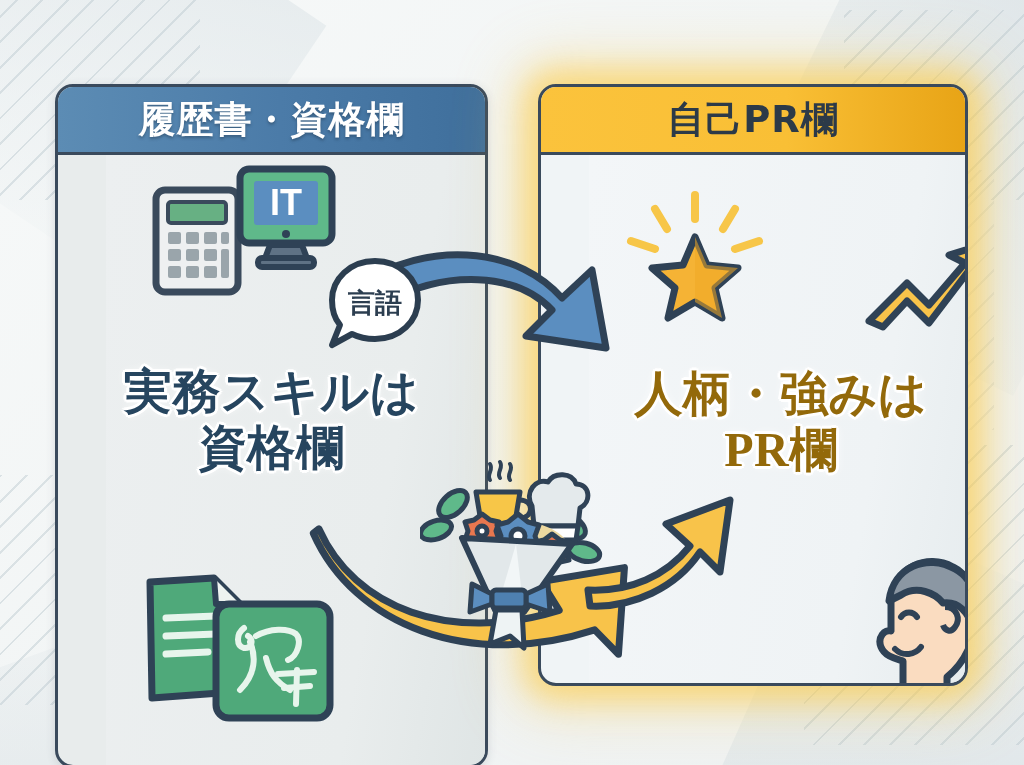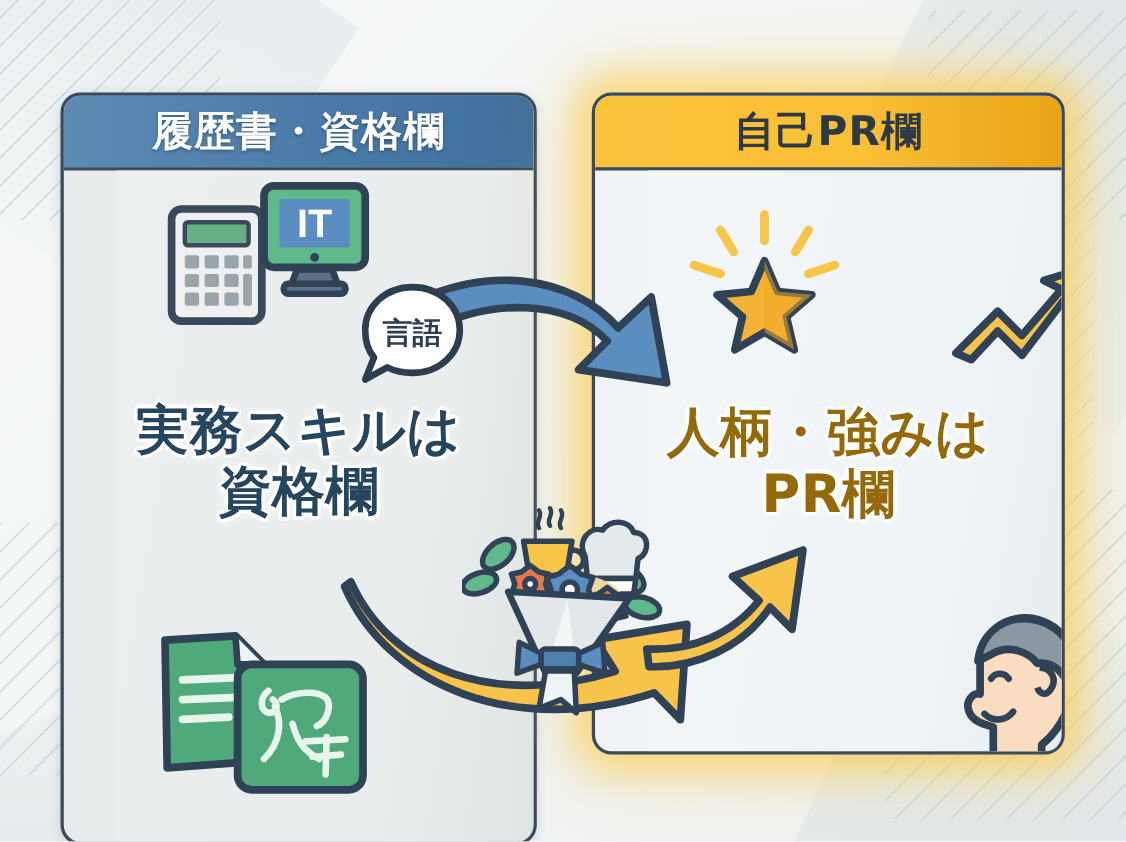--- a/index.html
+++ b/index.html
@@ -138,20 +138,21 @@
 
   
   .headline {
     position: absolute;
     text-align: center;
     font-size: 48px;
     font-weight: 800;
     line-height: 1.16;
     letter-spacing: 0.5px;
     white-space: pre-line;
+    font-family: Liberation Serif, serif;
   }
   #headline-left {
     left: 0; right: 0; top: 280px;
     color: #26455f;
     text-shadow:
       3px 0 0 #fff, -3px 0 0 #fff, 0 3px 0 #fff, 0 -3px 0 #fff,
       2px 2px 0 #fff, -2px 2px 0 #fff, 2px -2px 0 #fff, -2px -2px 0 #fff,
       0 0 10px rgba(255,255,255,0.95);
   }
   #headline-right {
@@ -279,21 +280,21 @@
       </svg>
 
     </div>
   </div>
 
   <div style="position:absolute; left:55px; top:84px; width:433px; height:600px; pointer-events:none;">
     <div class="headline" id="headline-left">実務スキルは
 資格欄</div>
   </div>
 
-  <div style="position:absolute; left:538px; top:84px; width:430px; height:602px; pointer-events:none;">
+  <div style="position:absolute; left:566px; top:84px; width:430px; height:602px; pointer-events:none;">
     <div class="headline" id="headline-right">人柄・強みは
 PR欄</div>
   </div>
 
   <svg class="layer" style="left:330px; top:240px;" width="290" height="120" viewBox="0 0 290 120">
     <path d="M40 38
              C110 0 190 10 232 58
              L262 30 L276 108 L196 96 L222 70
              C186 32 116 30 56 62 Z" fill="#5b8ec0" stroke="#2f4256" stroke-width="7" stroke-linejoin="round"></path>
   </svg>

